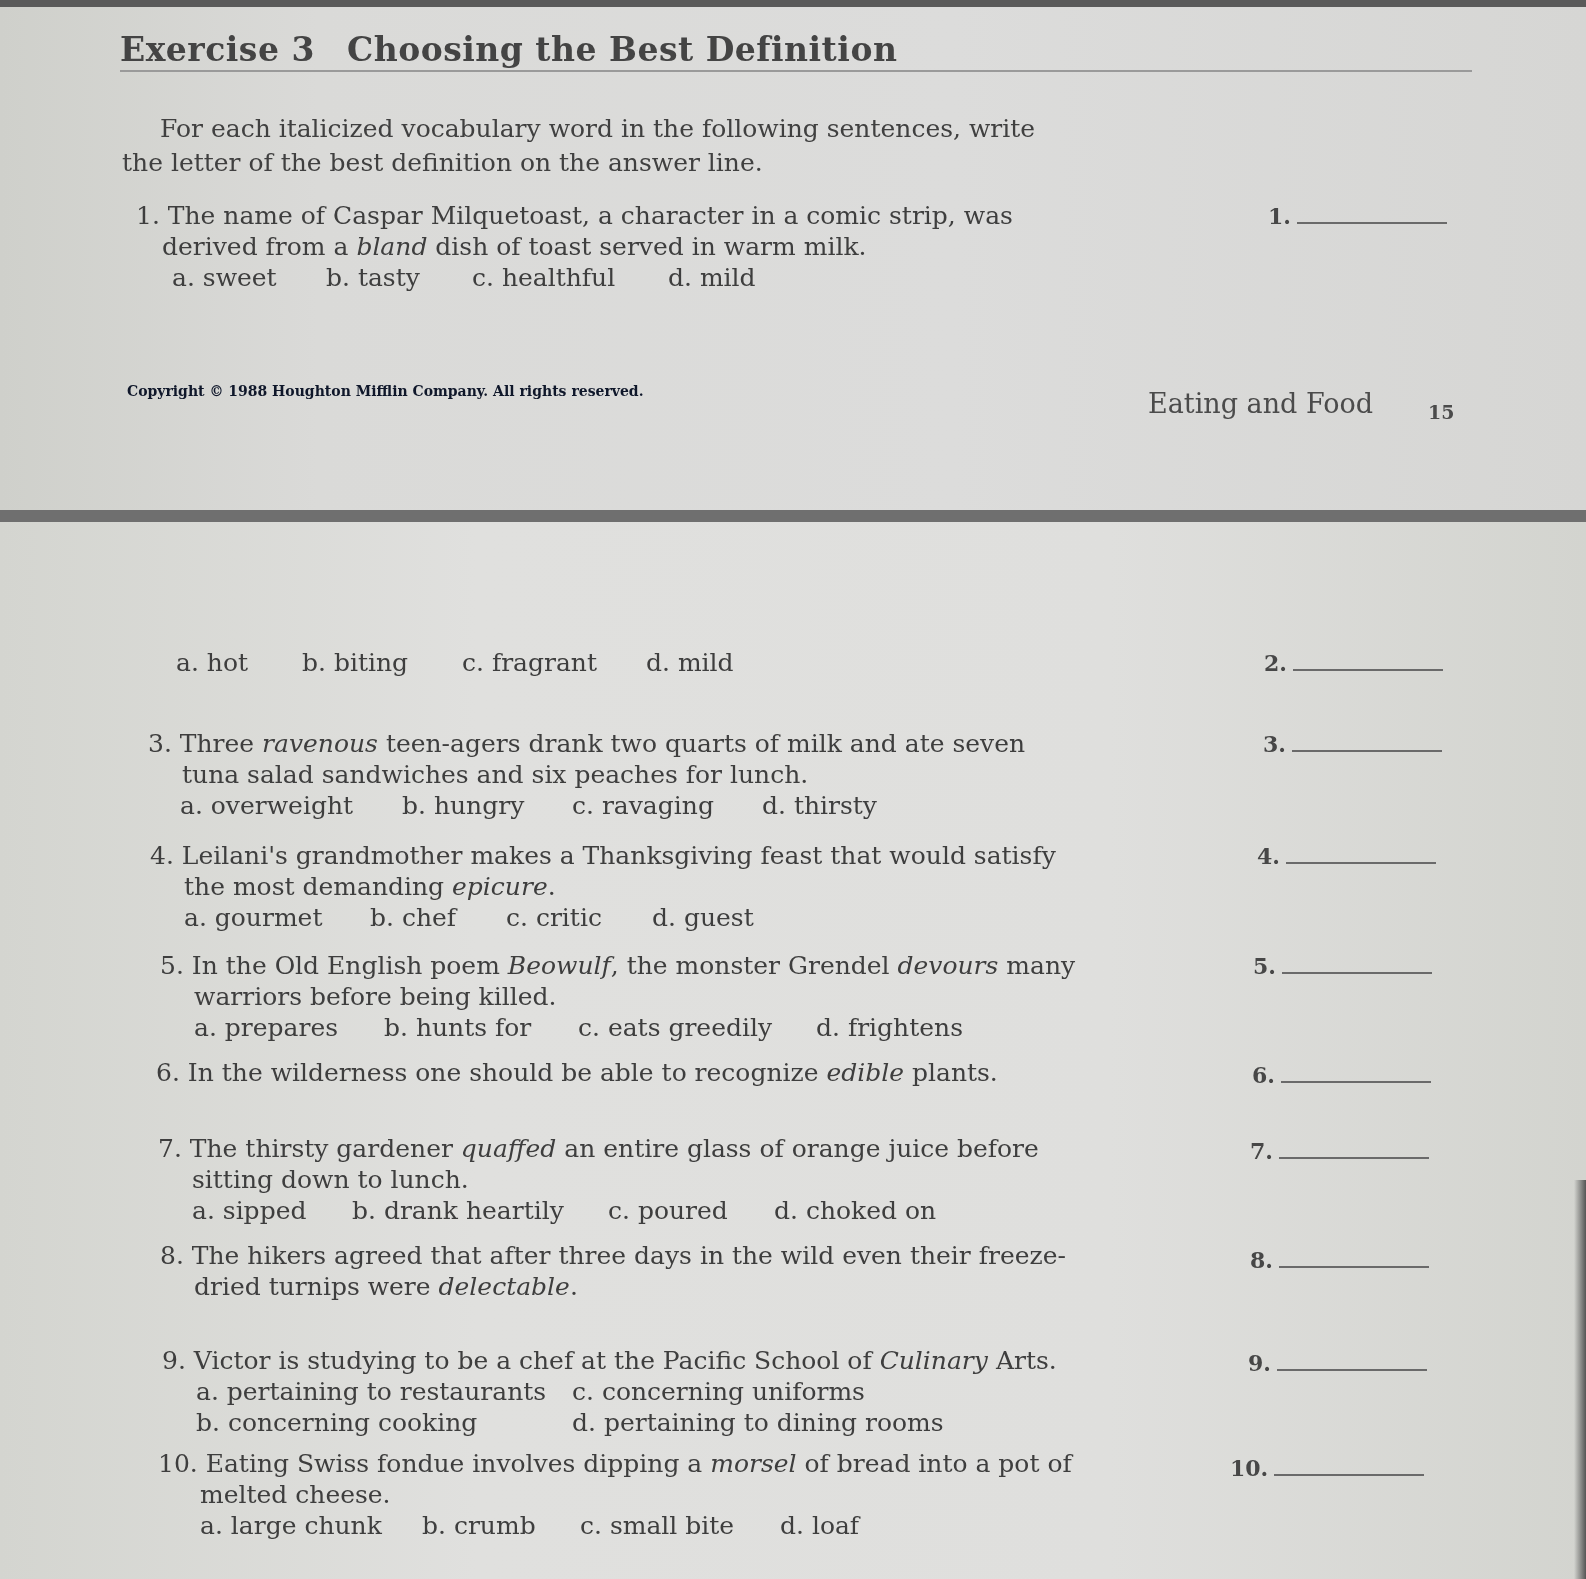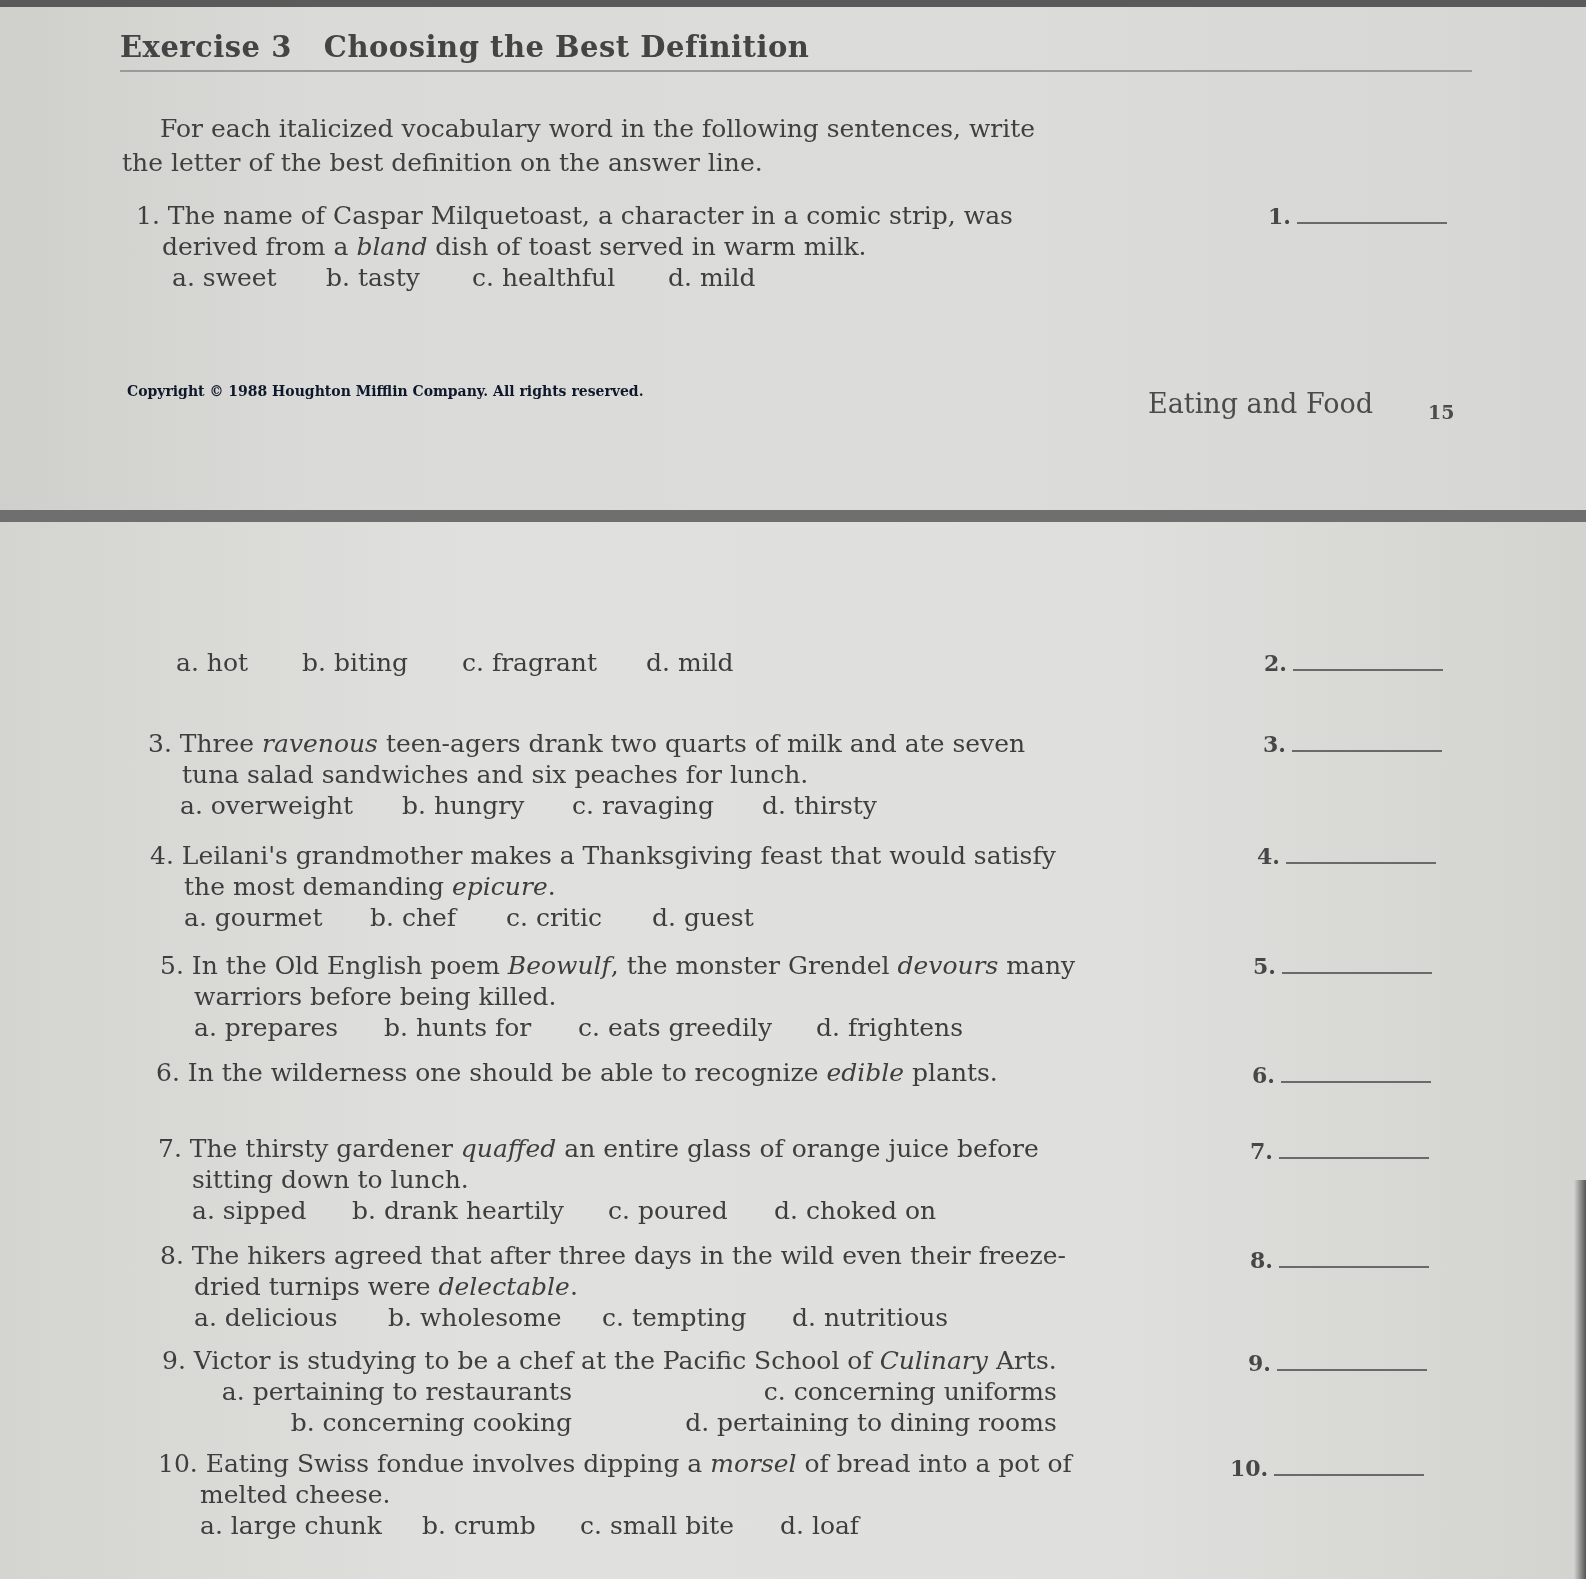--- a/index.html
+++ b/index.html
@@ -18,21 +18,21 @@
   .page-bottom {
     position: absolute; left: 0; top: 522px; width: 1586px; height: 1057px;
     background: linear-gradient(90deg, #d4d5d0 0%, #e0e0de 30%, #dfdfdd 70%, #d3d4cf 100%);
   }
   .right-shadow {
     position: absolute; right: 0; top: 1180px; width: 12px; height: 399px;
     background: linear-gradient(90deg, rgba(90,90,90,0) 0%, #555 100%);
   }
   .title-row { position: absolute; left: 120px; top: 30px; width: 1352px; }
   .title {
-    font-family: "DejaVu Serif", serif; font-weight: bold; font-size: 29px;
+    font-family: "DejaVu Serif", serif; font-weight: bold; font-size: 33px;
     color: #444; letter-spacing: 0.5px; white-space: nowrap;
   }
   .title .ex { margin-right: 32px; }
   .title-rule { position: absolute; left: 0; top: 40px; width: 1352px; height: 2px; background: #9a9a9a; }
   .instructions {
     position: absolute; left: 122px; top: 112px; width: 960px;
     font-size: 25px; line-height: 34px; color: #404040; text-indent: 38px;
   }
   .footer-copy {
     position: absolute; left: 127px; top: 383px; font-size: 14px; font-weight: bold; color: #0f172a;
@@ -41,21 +41,21 @@
     position: absolute; left: 1148px; top: 378px; font-size: 27px; color: #4b4b4b; margin-top: 10px;
   }
   .footer-page {
     position: absolute; left: 1428px; top: 401px; font-size: 19px; font-weight: bold; color: #4b4b4b;
   }
   .item { position: absolute; font-size: 25px; line-height: 31px; color: #3e3e3e; }
   .item .stem { white-space: nowrap; }
   .item .stem2 { white-space: nowrap; padding-left: 26px; }
   .item .choices { padding-left: 26px; white-space: nowrap; }
   .item .choices span { display: inline-block; }
-  .item .grid2 { padding-left: 26px; display: grid; grid-template-columns: 376px auto; row-gap: 0; white-space: nowrap; text-align: right; }
+  .item .grid2 { padding-left: 26px; display: grid; grid-template-columns: 376px auto; row-gap: 0; white-space: nowrap; }
   em { font-style: italic; }
   .answer {
     position: absolute; font-size: 22px; font-weight: bold; color: #474747; white-space: nowrap;
   }
   .answer .line {
     display: inline-block; width: 150px; height: 2px; background: #6a6a6a; vertical-align: baseline; margin-left: 6px;
   }
 </style>
 </head>
 <body>
@@ -132,23 +132,20 @@
   <div class="stem2" style="padding-left:34px;"><span>sitting down to lunch.</span></div>
   <div class="choices" style="padding-left:34px;">
     <span style="width:160px">a. sipped</span><span style="width:256px">b. drank heartily</span><span style="width:166px">c. poured</span><span>d. choked on</span>
   </div>
 </div>
 <div class="answer" style="left:1250px; top:1138px;"><span>7.</span><span class="line"></span></div>
 
 <div class="item" style="left:160px; top:1240px;">
   <div class="stem"><span>8.</span> <span>The hikers agreed that after three days in the wild even their freeze-</span></div>
   <div class="stem2" style="padding-left:34px;"><span>dried turnips were </span><em>delectable</em><span>.</span></div>
-  <div class="choices" style="padding-left:34px;">
-    <span style="width:194px">a. delicious</span><span style="width:214px">b. wholesome</span><span style="width:190px">c. tempting</span><span>d. nutritious</span>
-  </div>
 </div>
 <div class="answer" style="left:1250px; top:1247px;"><span>8.</span><span class="line"></span></div>
 
 <div class="item" style="left:162px; top:1345px;">
   <div class="stem"><span>9.</span> <span>Victor is studying to be a chef at the Pacific School of </span><em>Culinary</em><span> Arts.</span></div>
   <div class="grid2" style="padding-left:34px;">
     <span>a. pertaining to restaurants</span>
       <span>c. concerning uniforms</span>
     <span>b. concerning cooking</span>
       <span>d. pertaining to dining rooms</span>

